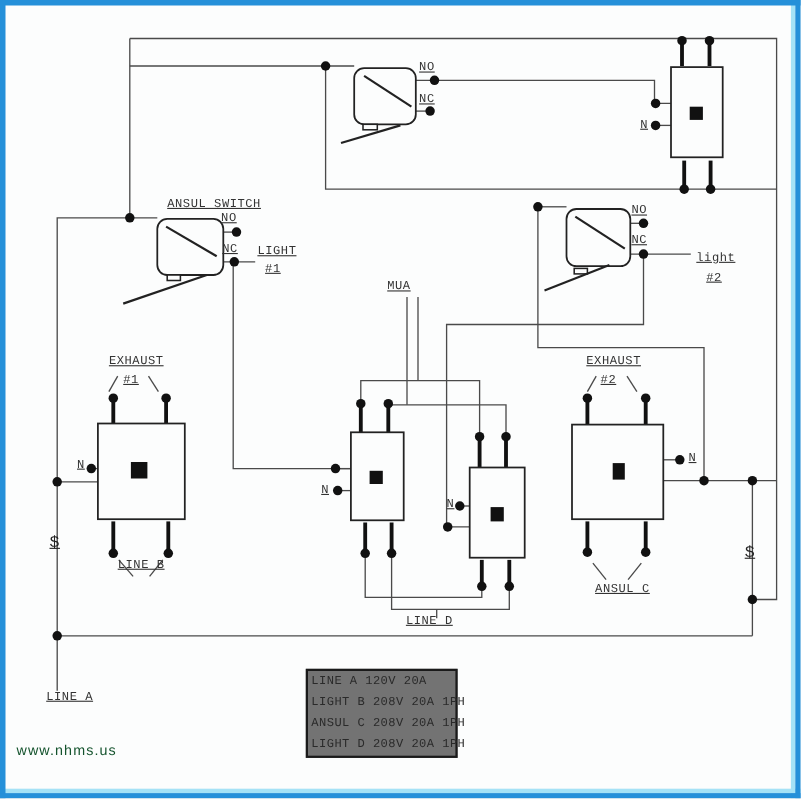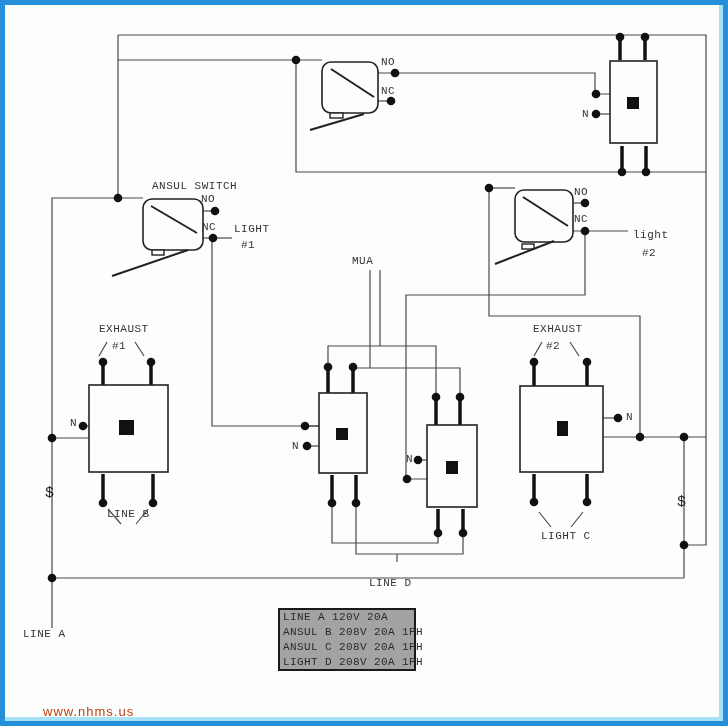--- a/index.html
+++ b/index.html
@@ -1,27 +1,27 @@
 <!DOCTYPE html>
 <html><head>
 <meta charset="utf-8">
 <style>
   html,body{margin:0;padding:0;background:#e8e8e8;}
   .frame{position:relative;width:728px;height:726px;background:#fcfdfd;overflow:hidden;
          font-family:"Liberation Mono","DejaVu Sans Mono",monospace;}
   .stage{position:absolute;left:0;top:0;width:728px;height:726px;}
   svg{position:absolute;left:0;top:0;}
   .lbl{position:absolute;font:11px/13px "Liberation Mono","DejaVu Sans Mono",monospace;
-       color:#333;letter-spacing:.5px;white-space:pre;}
+       color:#333;letter-spacing:.5px;white-space:pre;text-decoration:underline;}
   .dollar{font:15px/15px "Liberation Mono","DejaVu Sans Mono",monospace;color:#222;}
-  .watermark{position:absolute;left:43px;top:674px;
+  .watermark{position:absolute;left:15px;top:674px;
        font:13px/15px "Liberation Sans","DejaVu Sans",sans-serif;
-       color:#c2410c;letter-spacing:1px;margin-top:30px;}
-  .legend{position:absolute;left:278px;top:608px;width:138px;height:63px;
-       border:2px solid #1a1a1a;background:#a3a3a3;box-sizing:border-box;
+       color:#14532d;letter-spacing:1px;}
+  .legend{position:absolute;left:278px;top:608px;width:138px;height:81px;
+       border:2px solid #1a1a1a;background:#737373;box-sizing:border-box;
        display:grid;grid-template-rows:repeat(4,1fr);align-items:center;}
   .legend .row{font:11px/12px "Liberation Mono","DejaVu Sans Mono",monospace;
        color:#2a2a2a;letter-spacing:.4px;padding-left:3px;white-space:pre;}
   
   .edge{position:absolute;background:#2590d9;z-index:5;}
   .edge-inner{position:absolute;background:#a5e2f6;z-index:4;}
 </style>
 </head>
 <body>
 
@@ -209,30 +209,30 @@
     <div class="lbl" style="left:533px;top:323px">EXHAUST</div>
     <div class="lbl" style="left:546px;top:340px">#2</div>
 
     <div class="lbl" style="left:582px;top:108px">N</div>
     <div class="lbl" style="left:70px;top:417px">N</div>
     <div class="lbl" style="left:292px;top:440px">N</div>
     <div class="lbl" style="left:406px;top:453px">N</div>
     <div class="lbl" style="left:626px;top:411px">N</div>
 
     <div class="lbl" style="left:107px;top:508px">LINE B</div>
-    <div class="lbl" style="left:541px;top:530px">LIGHT C</div>
-    <div class="lbl" style="left:369px;top:577px">LINE D</div>
-    <div class="lbl" style="left:23px;top:628px">LINE A</div>
+    <div class="lbl" style="left:541px;top:530px">ANSUL C</div>
+    <div class="lbl" style="left:369px;top:559px">LINE D</div>
+    <div class="lbl" style="left:42px;top:628px">LINE A</div>
 
     <div class="lbl dollar" style="left:45px;top:486px">$</div>
     <div class="lbl dollar" style="left:677px;top:495px">$</div>
 
     <div class="legend">
       <div class="row">LINE A 120V 20A</div>
-      <div class="row">ANSUL B 208V 20A 1PH</div>
+      <div class="row">LIGHT B 208V 20A 1PH</div>
       <div class="row">ANSUL C 208V 20A 1PH</div>
       <div class="row">LIGHT D 208V 20A 1PH</div>
     </div>
 
     <div class="watermark">www.nhms.us</div>
   </div>
 
   <div class="edge-inner" style="left:719px;top:0;width:4px;height:726px"></div>
   <div class="edge-inner" style="left:0;top:717px;width:728px;height:4px"></div>
   <div class="edge" style="left:0;top:0;width:728px;height:5px"></div>

